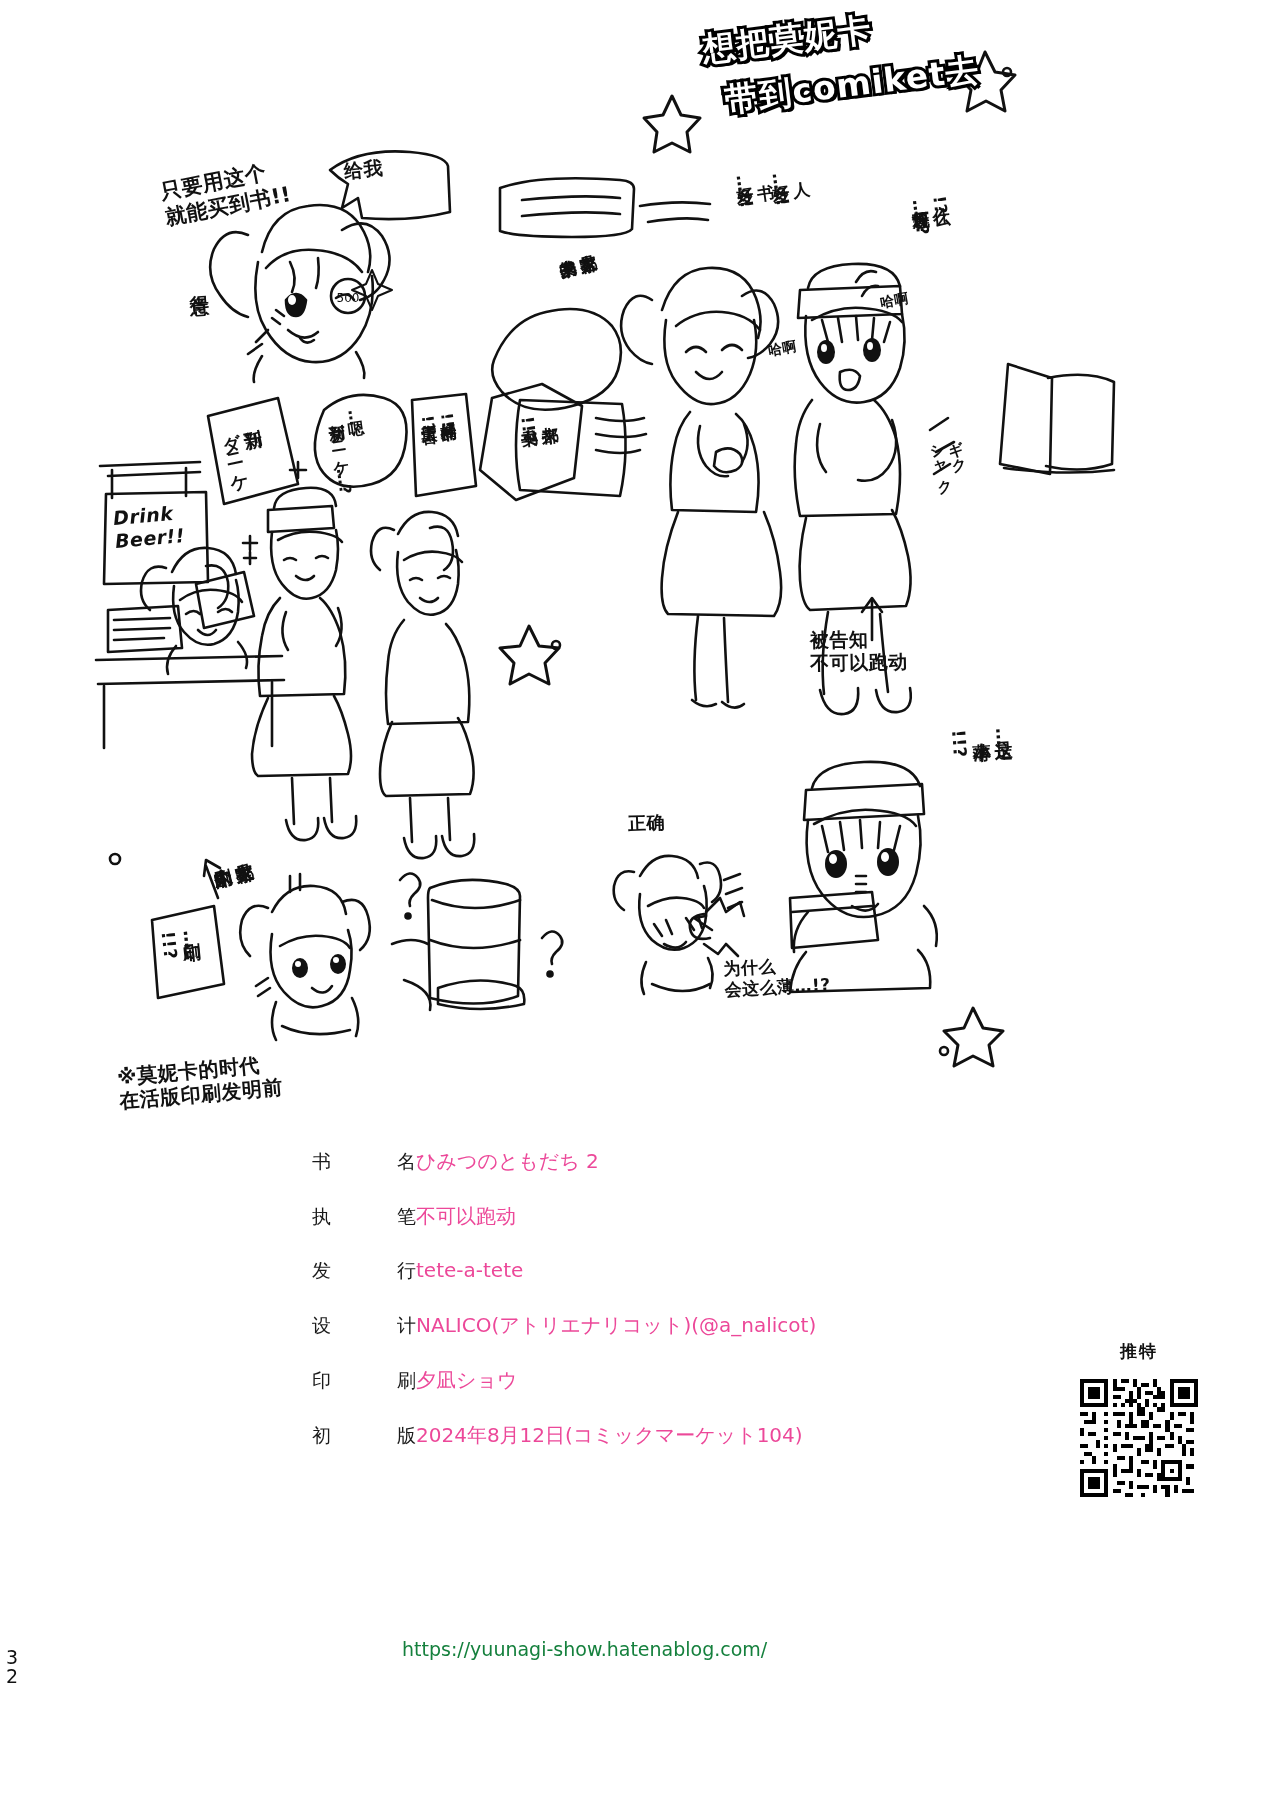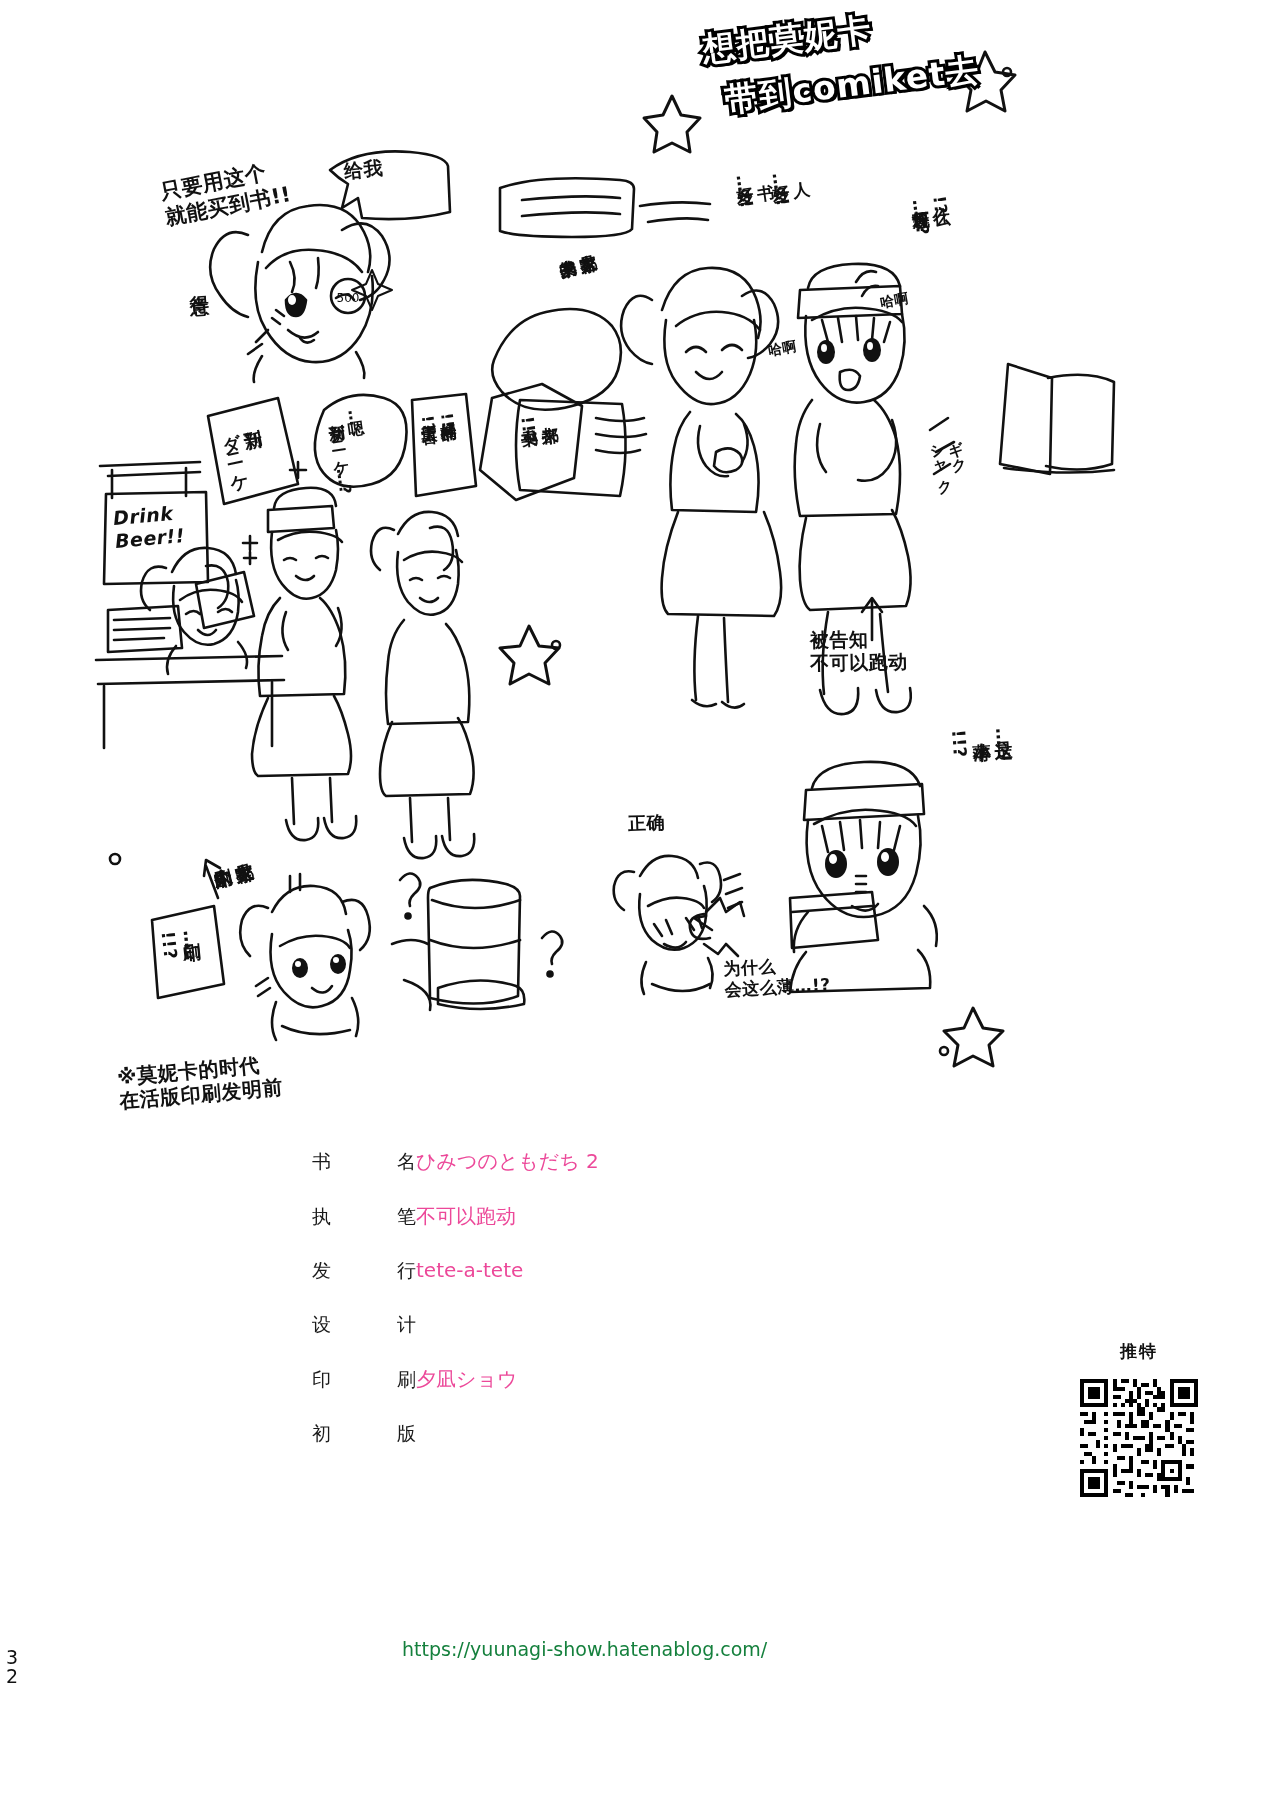--- a/index.html
+++ b/index.html
@@ -472,35 +472,37 @@
         <span>行</span>
       </div>
       <div class="col-val">tete-a-tete</div>
     </div>
 
     <div class="col-row">
       <div class="col-key">
         <span>设</span>
         <span>计</span>
       </div>
+      <div class="col-val">NALICO(アトリエナリコット)(@a_nalicot)</div>
     </div>
 
     <div class="col-row">
       <div class="col-key">
         <span>印</span>
         <span>刷</span>
       </div>
       <div class="col-val">夕凪ショウ</div>
     </div>
 
     <div class="col-row">
       <div class="col-key">
         <span>初</span>
         <span>版</span>
       </div>
+      <div class="col-val">2024年8月12日(コミックマーケット104)</div>
     </div>
 
   </div>
 
   <div class="col-url">https://yuunagi-show.hatenablog.com/</div>
 
   <div class="qr-block">
     <div class="qr-label">推特</div>
     <svg class="qr-img" viewBox="0 0 29 29" xmlns="http://www.w3.org/2000/svg" shape-rendering="crispEdges">
       <rect width="29" height="29" fill="#fff"></rect>

